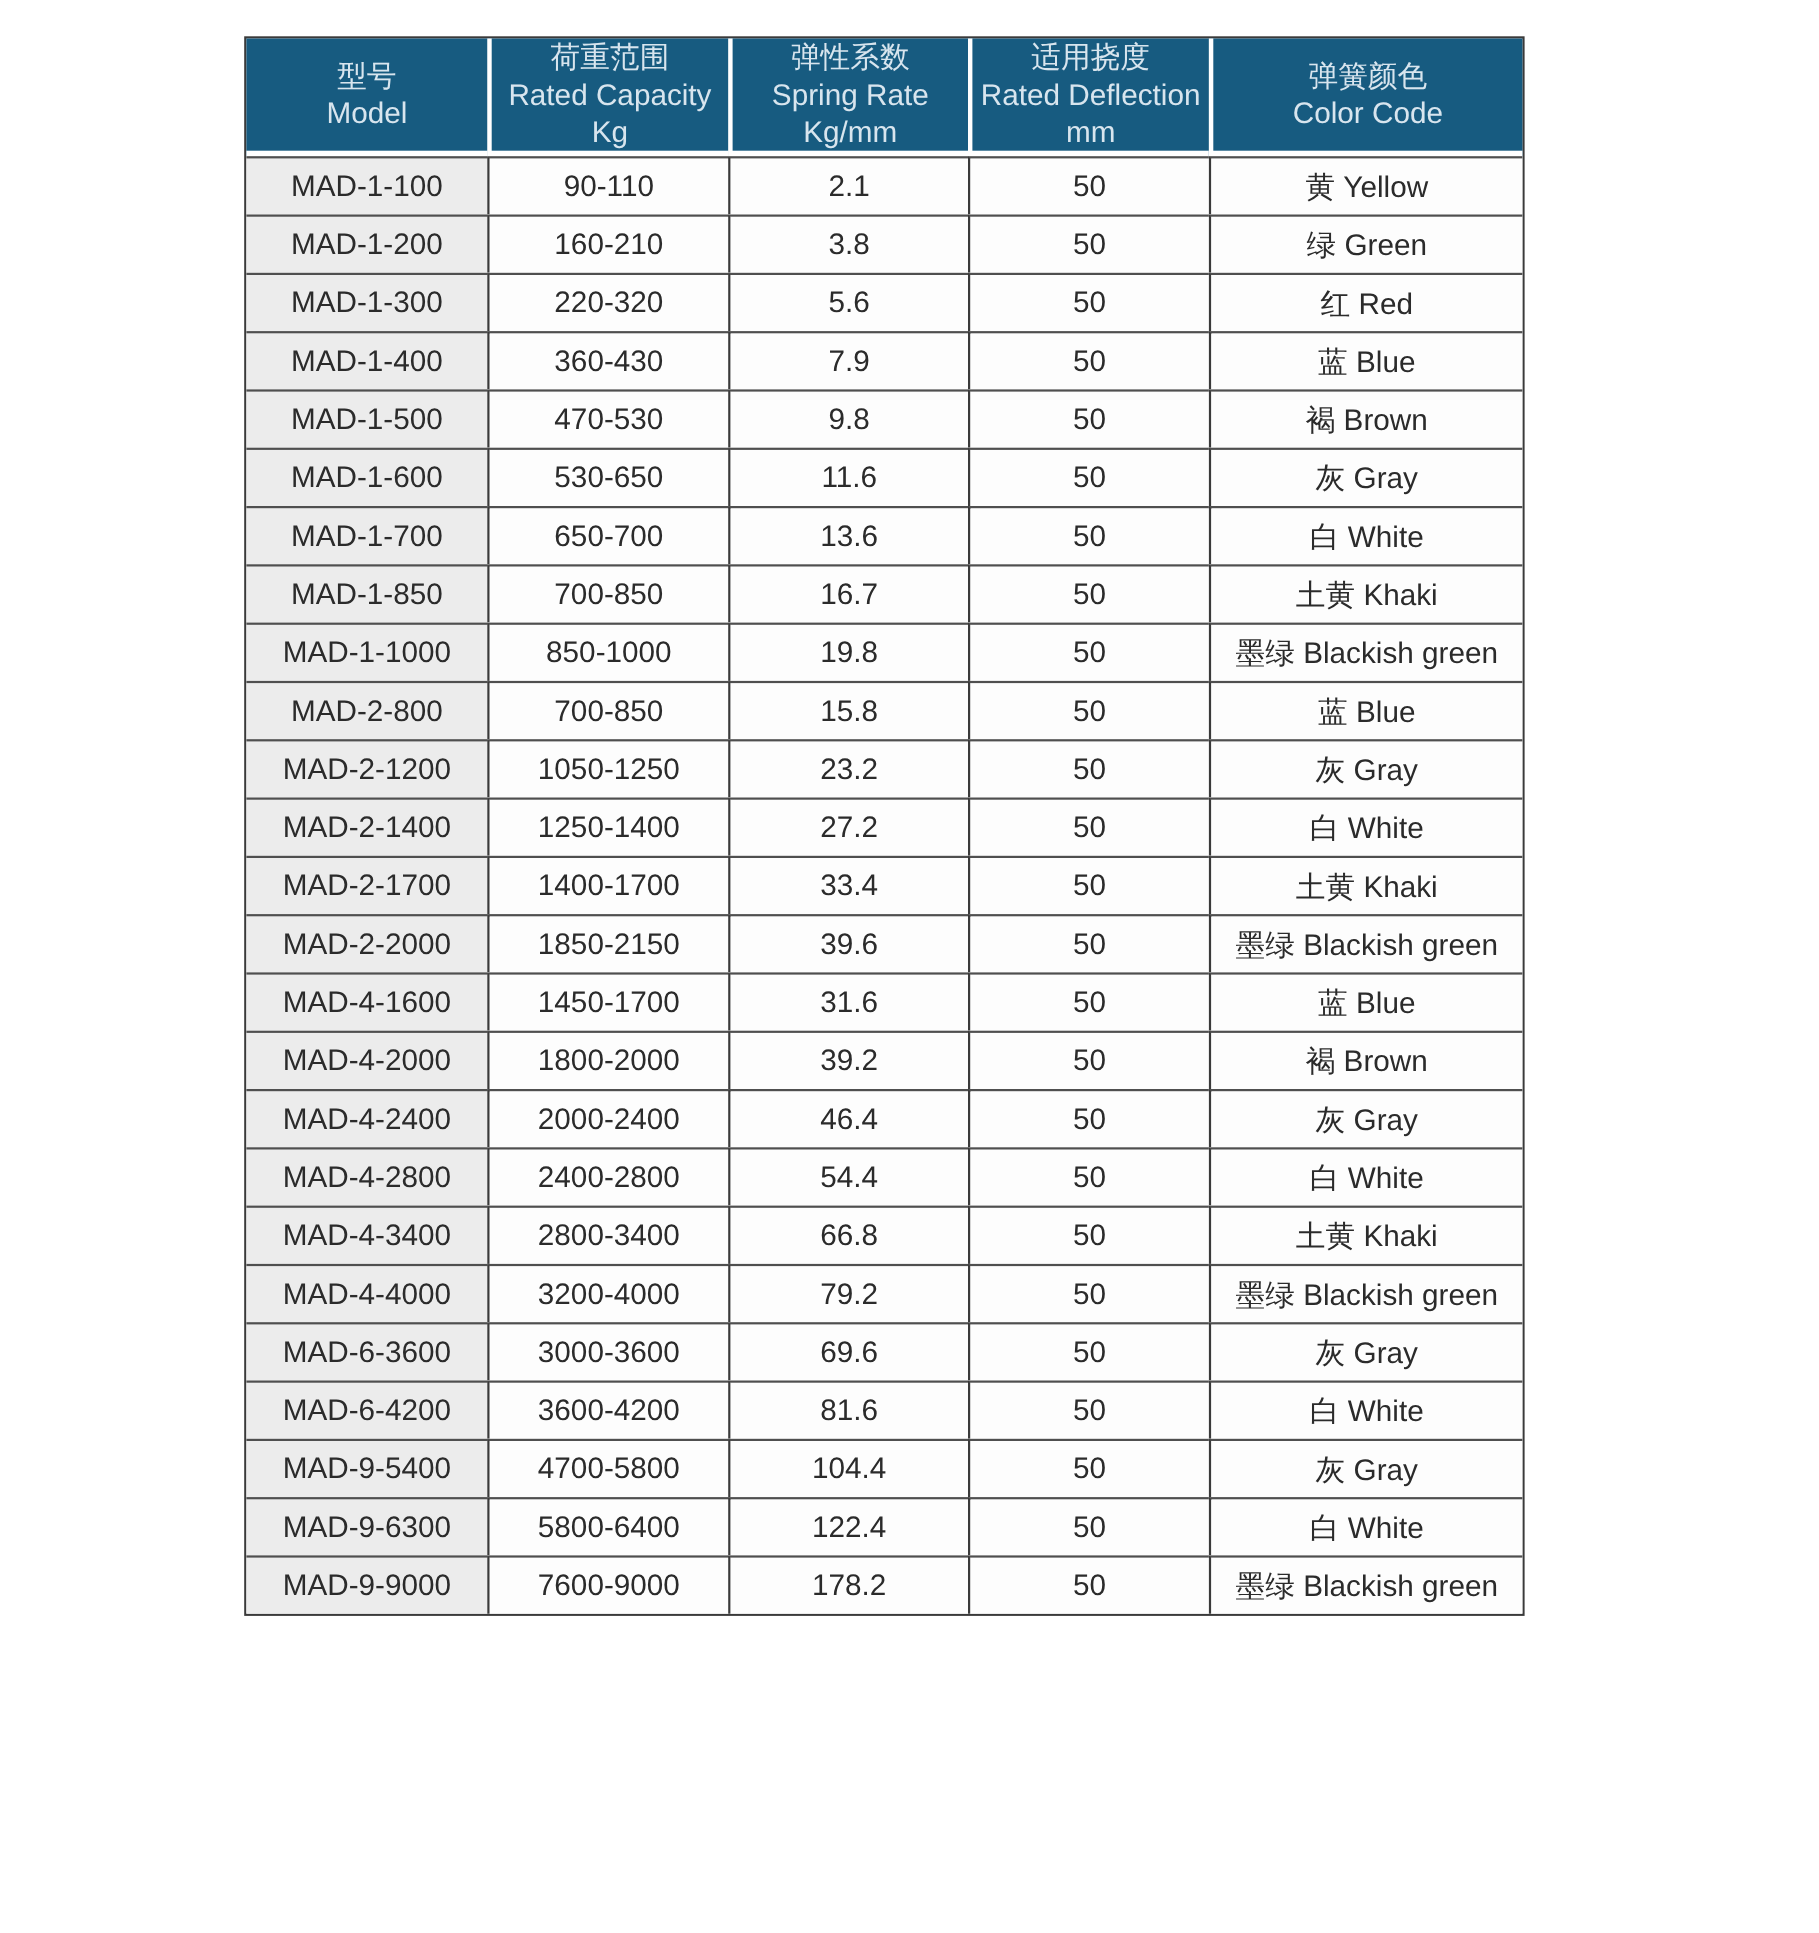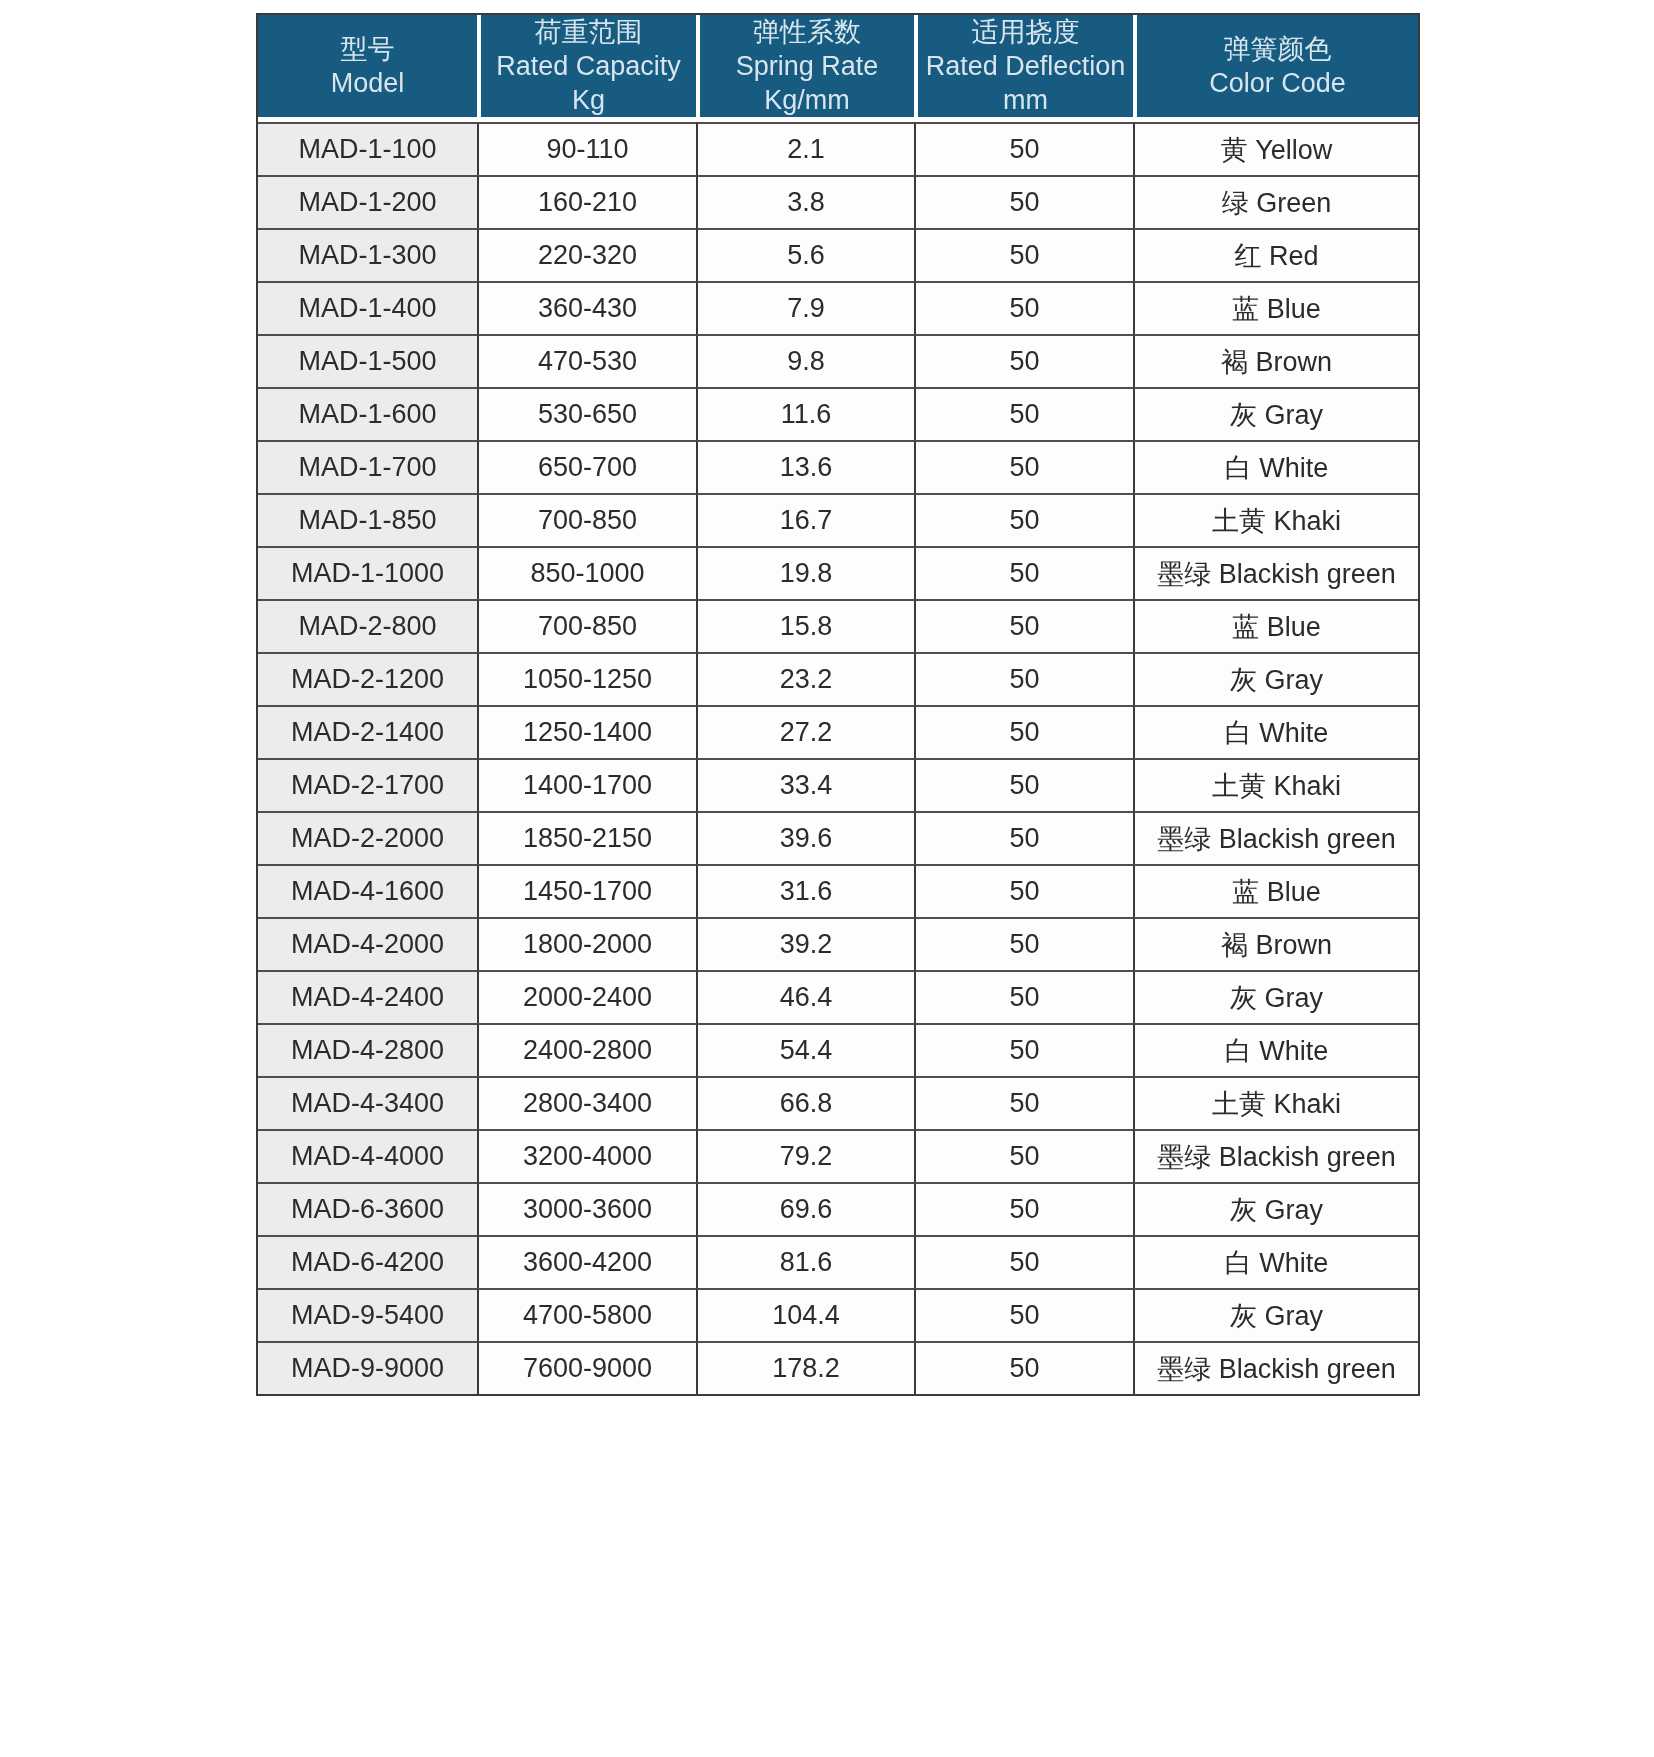--- a/index.html
+++ b/index.html
@@ -6,22 +6,21 @@
     margin: 0;
     padding: 0;
     background: #ffffff;
     width: 1654px;
     height: 1757px;
     font-family: "Liberation Sans", "DejaVu Sans", sans-serif;
   }
   .table-wrap {
     position: absolute;
     left: 222px;
-    top: 13px;
-    margin-left: 34px;
+    top: 33px;
   }
   table.spec {
     border-collapse: separate;
     border-spacing: 0;
     border: 2px solid #3a3a3a;
     table-layout: fixed;
     width: 1160px;
   }
   table.spec col.c1 { width: 219px; }
   table.spec col.c2 { width: 219px; }
@@ -275,20 +274,27 @@
           <td>白 White</td>
         </tr>
         <tr>
           <td>MAD-9-5400</td>
           <td>4700-5800</td>
           <td>104.4</td>
           <td>50</td>
           <td>灰 Gray</td>
         </tr>
         <tr>
+          <td>MAD-9-6300</td>
+          <td>5800-6400</td>
+          <td>122.4</td>
+          <td>50</td>
+          <td>白 White</td>
+        </tr>
+        <tr>
           <td>MAD-9-9000</td>
           <td>7600-9000</td>
           <td>178.2</td>
           <td>50</td>
           <td>墨绿 Blackish green</td>
         </tr>
       </tbody>
   </table>
 </div>
 

